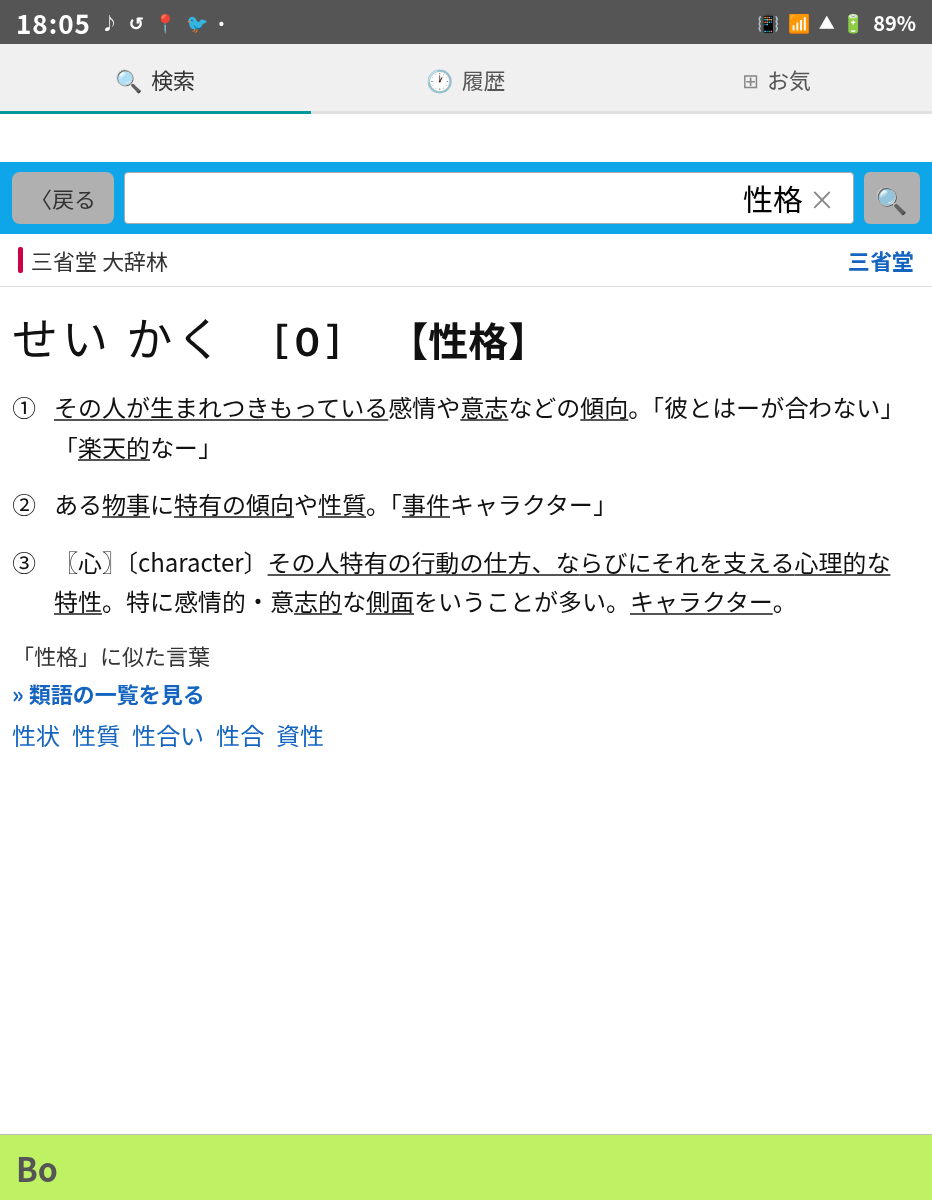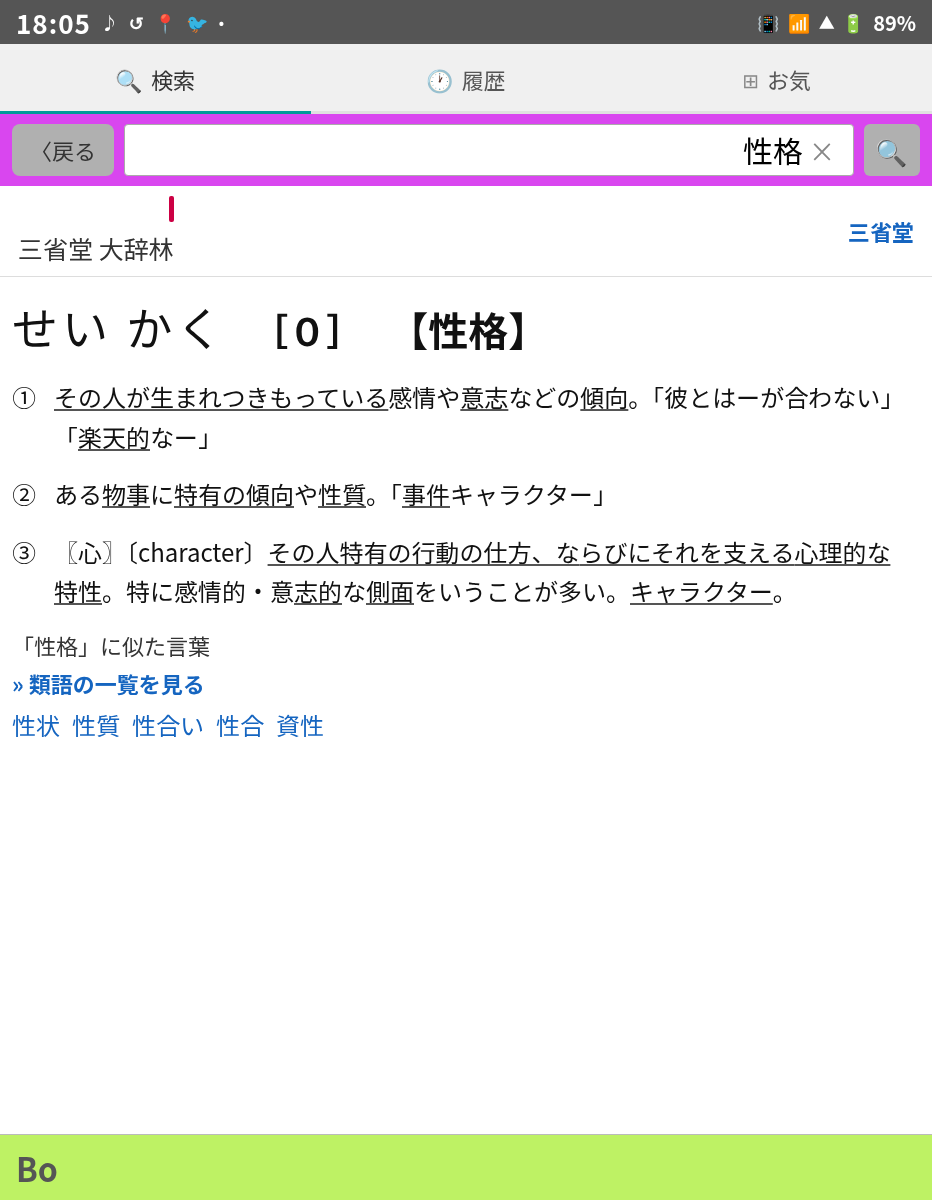--- a/index.html
+++ b/index.html
@@ -49,26 +49,27 @@
       top: 3px;
     }
     .nav-tab.active {
       border-bottom: 3px solid #009999;
       color: #333;
     }
     .nav-tab-icon { font-size: 22px; color: #888; }
 
     
     .search-bar {
-      background: #d946ef;
+      background: #0ea5e9;
       display: flex;
       align-items: center;
       padding: 10px 12px;
       gap: 10px;
       height: 72px;
+      margin-top: 48px;
     }
     .back-button {
       background: #b0b0b0;
       border-radius: 8px;
       padding: 10px 18px;
       font-size: 22px;
       color: #333;
       cursor: pointer;
       white-space: nowrap;
     }
@@ -110,25 +111,24 @@
     
     .dict-header {
       display: flex;
       align-items: center;
       justify-content: space-between;
       padding: 10px 18px;
       border-bottom: 1px solid #ddd;
     }
     .dict-name {
       display: flex;
-      align-items: flex-end;
+      align-items: center;
       gap: 8px;
-      font-size: 25px;
+      font-size: 22px;
       color: #333;
-      flex-direction: column;
     }
     .dict-accent-bar {
       width: 5px;
       height: 26px;
       background: #cc0044;
       border-radius: 2px;
     }
     .dict-brand {
       font-size: 22px;
       font-weight: bold;

